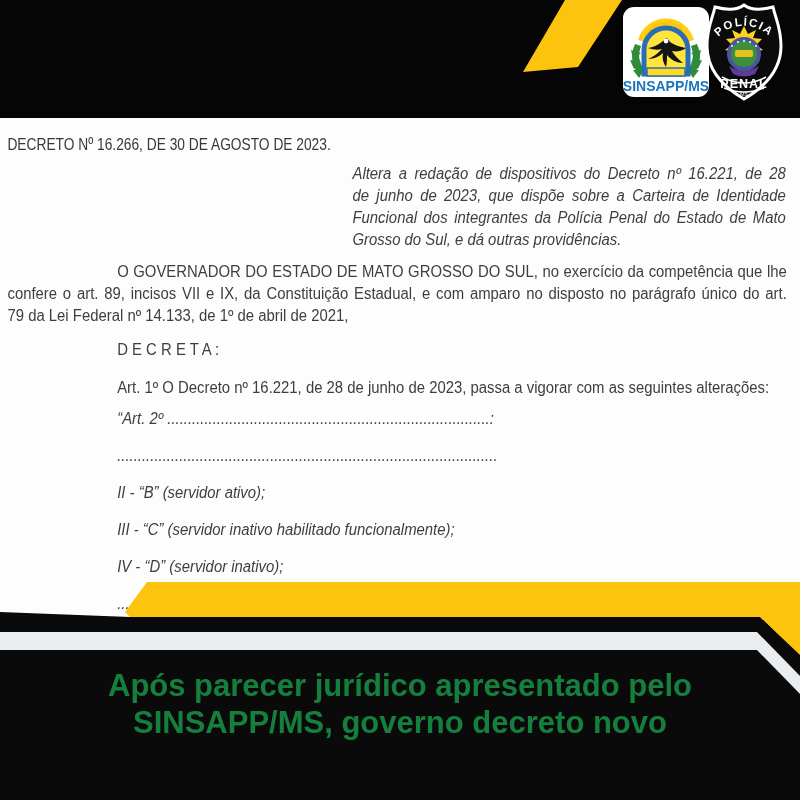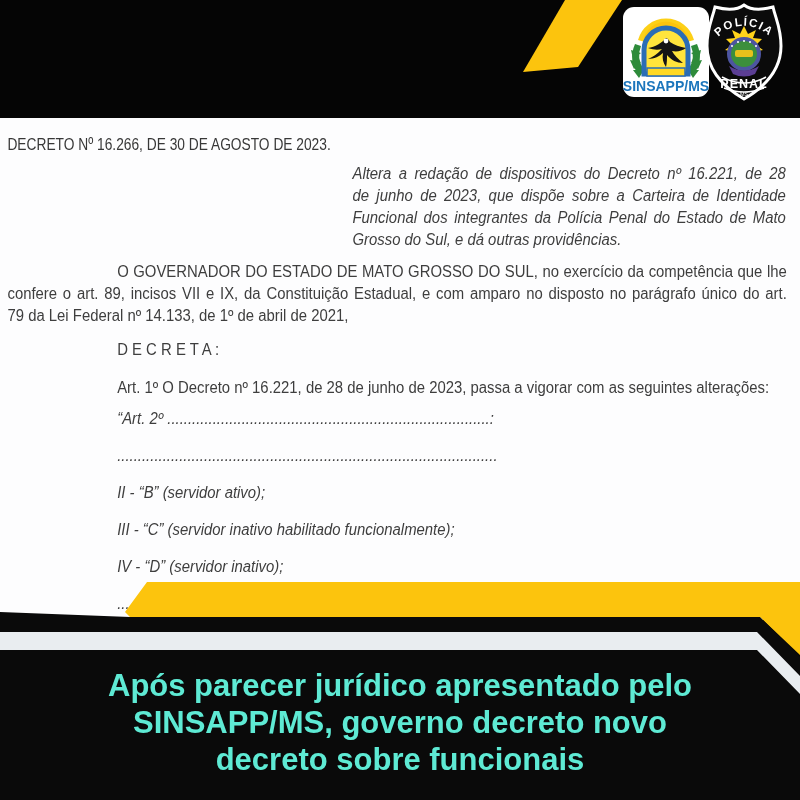--- a/index.html
+++ b/index.html
@@ -26,21 +26,21 @@
   .doc-decreta{position:absolute;left:126px;top:221px;white-space:nowrap;}
   .doc-art1{position:absolute;left:126px;top:259px;white-space:nowrap;}
   .doc-quotes{position:absolute;left:126px;top:290px;width:700px;font-style:italic;}
   .doc-quotes .qline{line-height:21px;margin-bottom:16px;white-space:nowrap;overflow:hidden;}
 
   
   .bottom-deco{position:absolute;left:0;top:560px;z-index:3;}
 
   
   .headline{position:absolute;left:0;top:667px;width:800px;z-index:4;text-align:center;
-            color:#5eead4;font-weight:700;font-size:31px;line-height:37px;}
+            color:#15803d;font-weight:700;font-size:31px;line-height:37px;}
 
   svg text{font-family:"Liberation Sans",sans-serif;}
 </style>
 </head>
 <body>
 
 <div class="canvas">
 
   <div class="header">
 
@@ -141,16 +141,15 @@
     <polygon points="125,52 147,22 800,22 800,95 760,57 130,57" fill="#FCC40D"></polygon>
 
     <polygon points="0,52 130,57 760,57 800,97 800,240 0,240" fill="#0A0A0A"></polygon>
 
     <polygon points="0,72 757,72 800,116 800,134 757,90 0,90" fill="#E9EDF0"></polygon>
   </svg>
 
   <div class="headline">
     <div>Após parecer jurídico apresentado pelo</div>
     <div>SINSAPP/MS, governo decreto novo</div>
-    <div>decreto sobre funcionais</div>
   </div>
 
 </div>
 
 </body></html>

